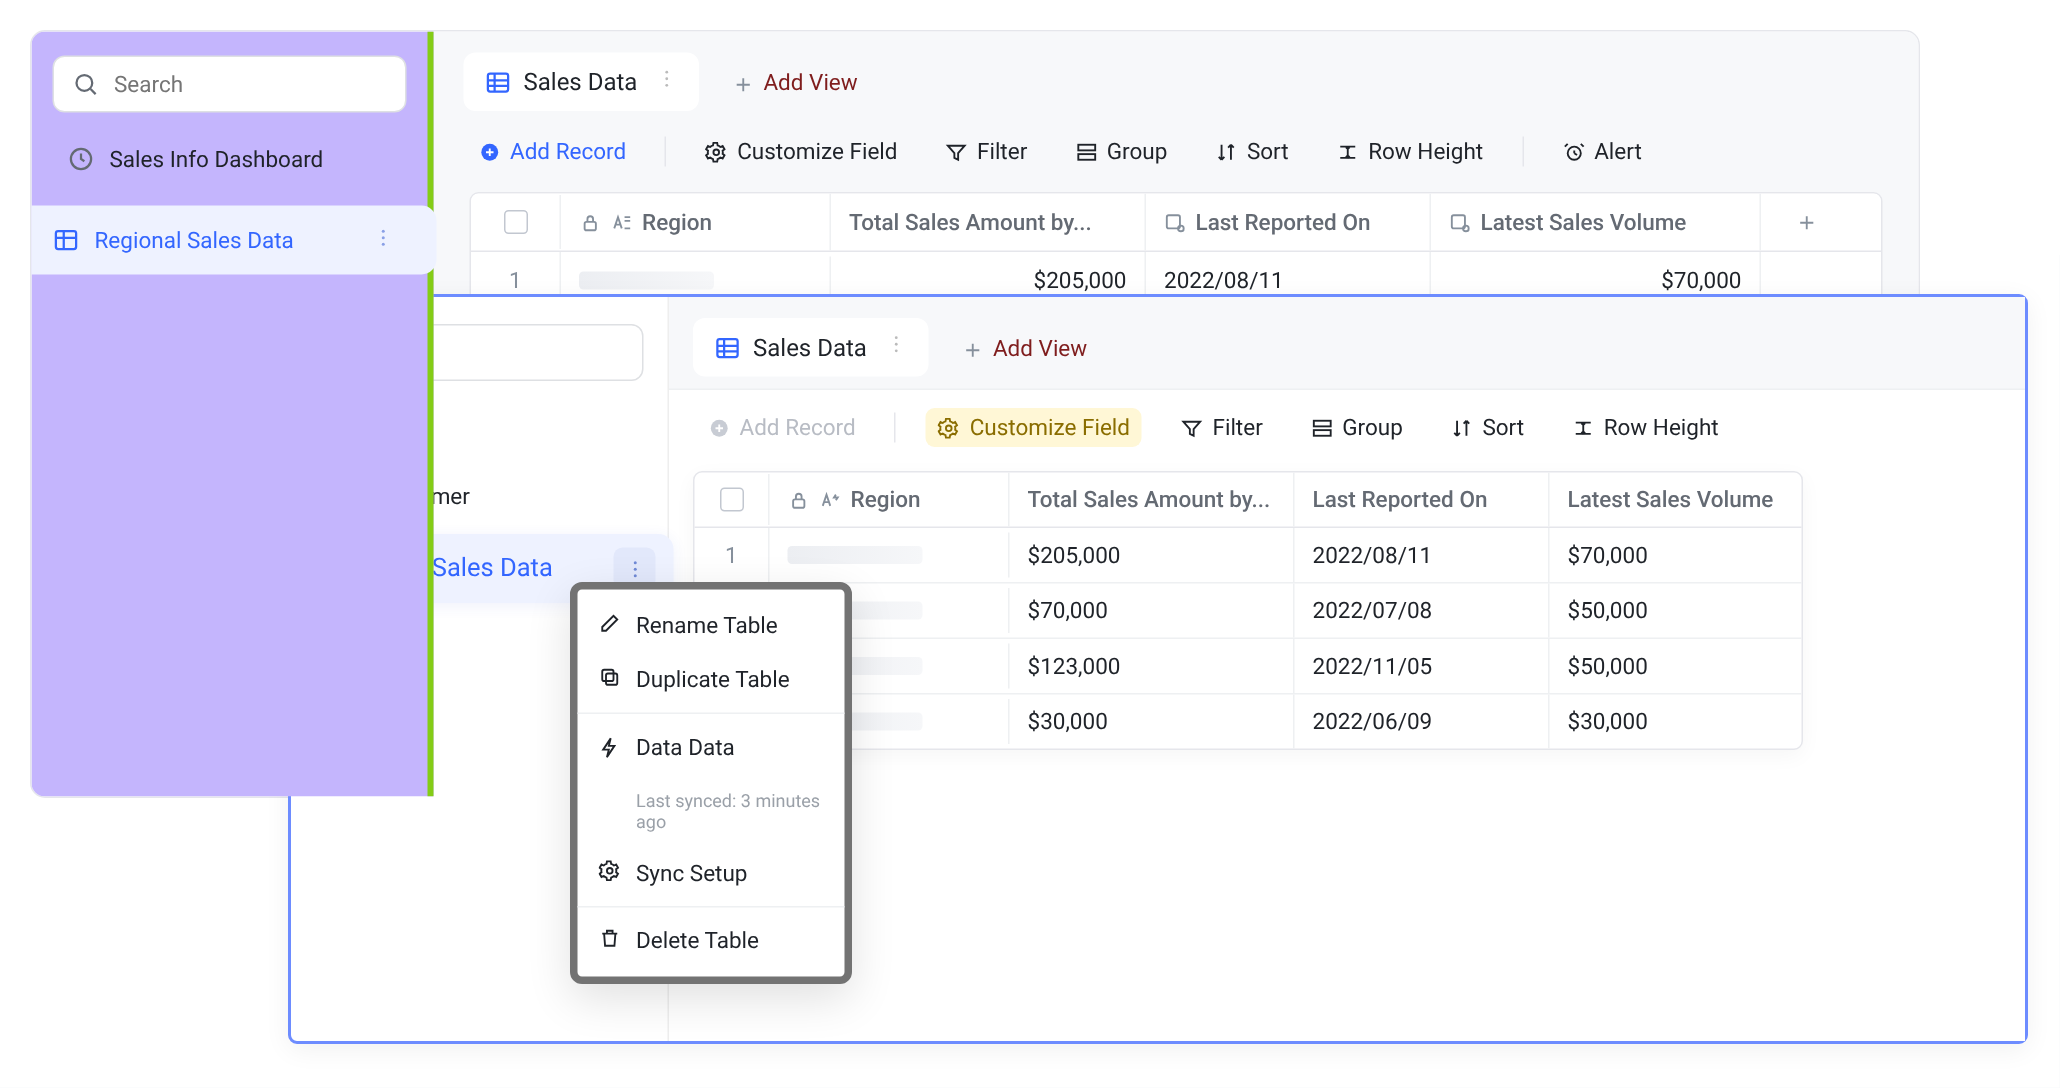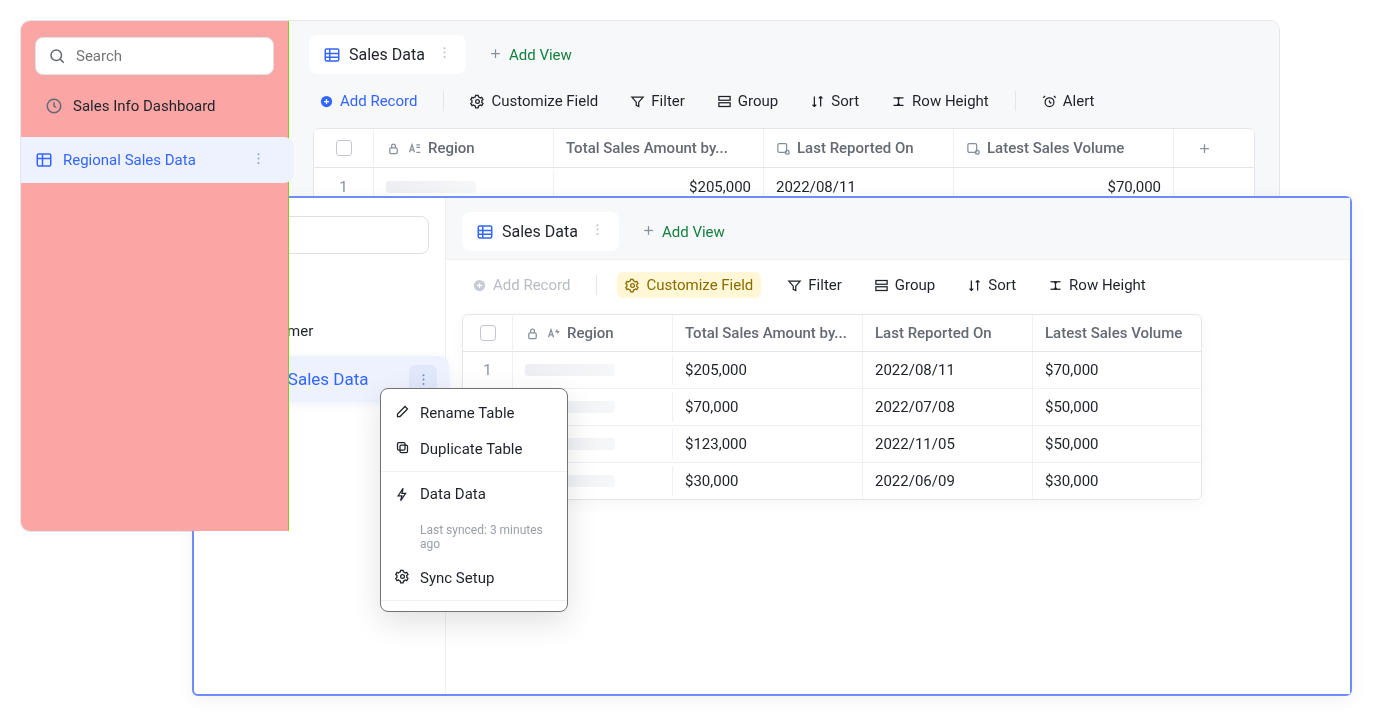--- a/index.html
+++ b/index.html
@@ -9,21 +9,21 @@
   .back-panel {
     position: absolute;
     left: 20px; top: 20px;
     width: 1260px;
     border: 1px solid #e5e6eb;
     border-radius: 10px;
     background: #fff;
     overflow: hidden;
   }
   .bp-body { display: flex; height: 510px; }
-  .bp-sidebar { width: 268px; border-right: 1px solid #84cc16; padding: 16px 14px 0 14px; background:#fca5a5; position:relative; z-index:1; }
+  .bp-sidebar { width: 268px; border-right: 4px solid #84cc16; padding: 16px 14px 0 14px; background:#c4b5fd; position:relative; z-index:1; }
   .search {
     display:flex; align-items:center; gap:8px;
     border:1px solid #dee0e3; border-radius:8px;
     padding:8px 12px; color:#86909c; background:#fff;
   }
   .search input { border:none; outline:none; width:100%; font-size:15px; color:#1f2329; background:transparent; }
   .nav-item {
     display:flex; align-items:center; gap:10px;
     padding:8px 10px; border-radius:8px; margin-top:14px;
     font-size:15px; color:#1f2329; cursor:pointer;
@@ -43,21 +43,21 @@
   .bp-main { flex:1; background:#f7f8fa; display:flex; flex-direction:column; }
   .tabs { display:flex; align-items:center; gap:8px; padding:14px 20px 0 20px; }
   .tab {
     display:flex; align-items:center; gap:8px;
     padding:10px 14px; border-radius:8px;
     font-size:16px; cursor:pointer;
   }
   .tab.active { background:#fff; }
   .tab .ic-grid { color:#3366ff; }
   .tab-kebab { color:#bbb; margin-left:4px; }
-  .add-view { display:flex; align-items:flex-start; gap:6px; color:#15803d; font-size:15px; padding:10px 14px; cursor:pointer; }
+  .add-view { display:flex; align-items:flex-end; gap:6px; color:#7f1d1d; font-size:15px; padding:10px 14px; cursor:pointer; }
 
   .toolbar { display:flex; align-items:center; gap:20px; padding:14px 24px; font-size:15px; flex-wrap:wrap; }
   .tb-btn { display:flex; align-items:center; gap:6px; cursor:pointer; color:#1f2329; padding:4px 6px; border-radius:6px;justify-content:flex-end; }
   .tb-btn.primary { color:#3366ff; }
   .tb-btn.disabled { color:#b8bcc4; cursor:default; }
   .tb-btn.highlight { background:#fff7d6; color:#8a6d00; border-radius:6px; padding:4px 8px; }
   .vline { width:1px; height:20px; background:#e5e6eb; }
 
   .grid {
     margin:0 24px; border:1px solid #e5e6eb; border-radius:6px 6px 0 0; background:#fff;
@@ -123,21 +123,21 @@
   .grow2:last-child { border-bottom:none; }
   .gcell2 { padding:9px 12px; border-right:1px solid #eef0f2; display:flex; align-items:center; gap:6px; font-size:15px;}
   .gcell2:last-child { border-right:none; }
   .ghead2 .gcell2 { color:#646a73; font-weight:500; }
 
   
   .ctx {
     position:absolute;
     left:380px; top:388px;
     width:188px;
-    background:#fff; border:1px solid #737373; border-radius:8px;
+    background:#fff; border:5px solid #737373; border-radius:8px;
     box-shadow: 0 10px 30px rgba(0,0,0,0.12);
     padding:6px 0;
     z-index:50;
   }
   .ctx-item { display:flex; align-items:flex-start; gap:10px; padding:9px 14px; font-size:15px; cursor:pointer; color:#1f2329; }
   .ctx-sub { font-size:12px; color:#9aa0a8; margin-top:20px; }
   .ctx-sep { height:1px; background:#eef0f2; margin:4px 0; }
 
   
   .arrow {
@@ -554,13 +554,19 @@
     </div>
   </div>
   <div class="ctx-item">
     <svg class="ic-s" viewBox="0 0 24 24" fill="none" stroke="currentColor" stroke-width="2">
         <circle cx="12" cy="12" r="3"></circle>
         <path d="M19 12a7 7 0 0 0-.2-1.7l2-1.5-2-3.4-2.3 1a7 7 0 0 0-3-1.7L13 2h-4l-.5 2.7a7 7 0 0 0-3 1.7l-2.3-1-2 3.4 2 1.5A7 7 0 0 0 3 12c0 .6.1 1.1.2 1.7l-2 1.5 2 3.4 2.3-1a7 7 0 0 0 3 1.7L9 22h4l.5-2.7a7 7 0 0 0 3-1.7l2.3 1 2-3.4-2-1.5c.1-.6.2-1.1.2-1.7z"></path>
       </svg>
     <span>Sync Setup</span>
   </div>
   <div class="ctx-sep"></div>
+  <div class="ctx-item">
+    <svg class="ic-s" viewBox="0 0 24 24" fill="none" stroke="currentColor" stroke-width="2">
+        <path d="M4 7h16M9 7V4h6v3M6 7l1 13h10l1-13"></path>
+      </svg>
+    <span>Delete Table</span>
+  </div>
 </div>
 
 </body></html>

